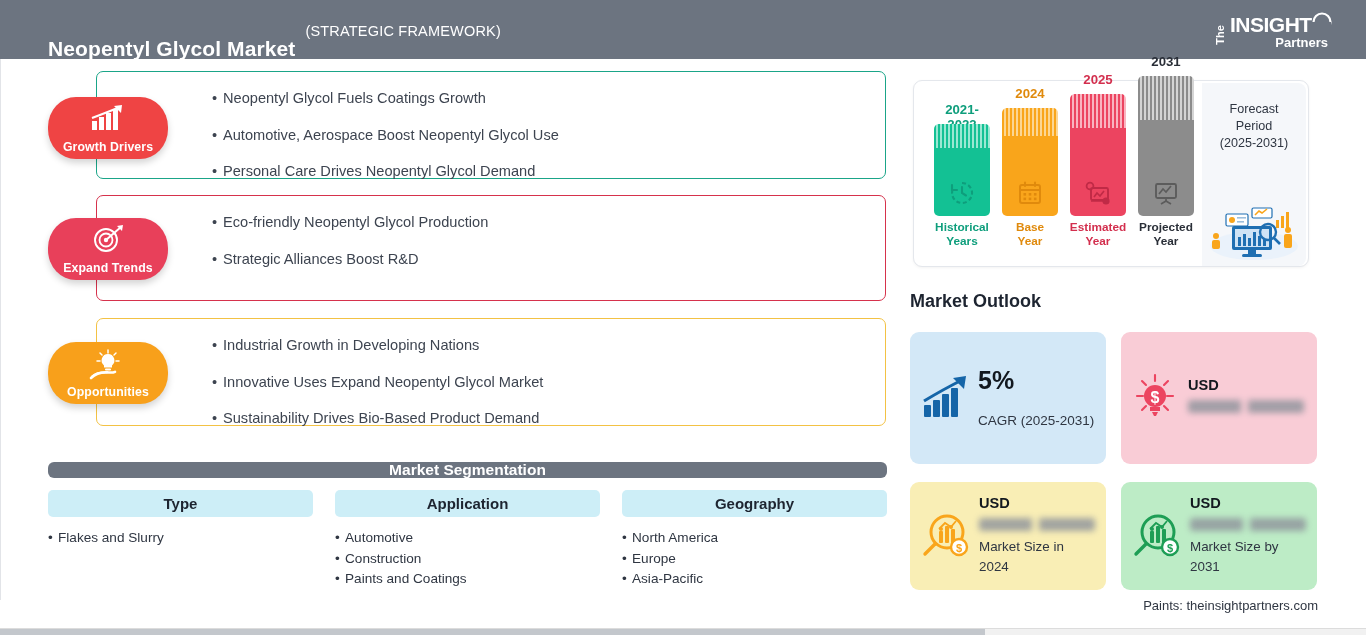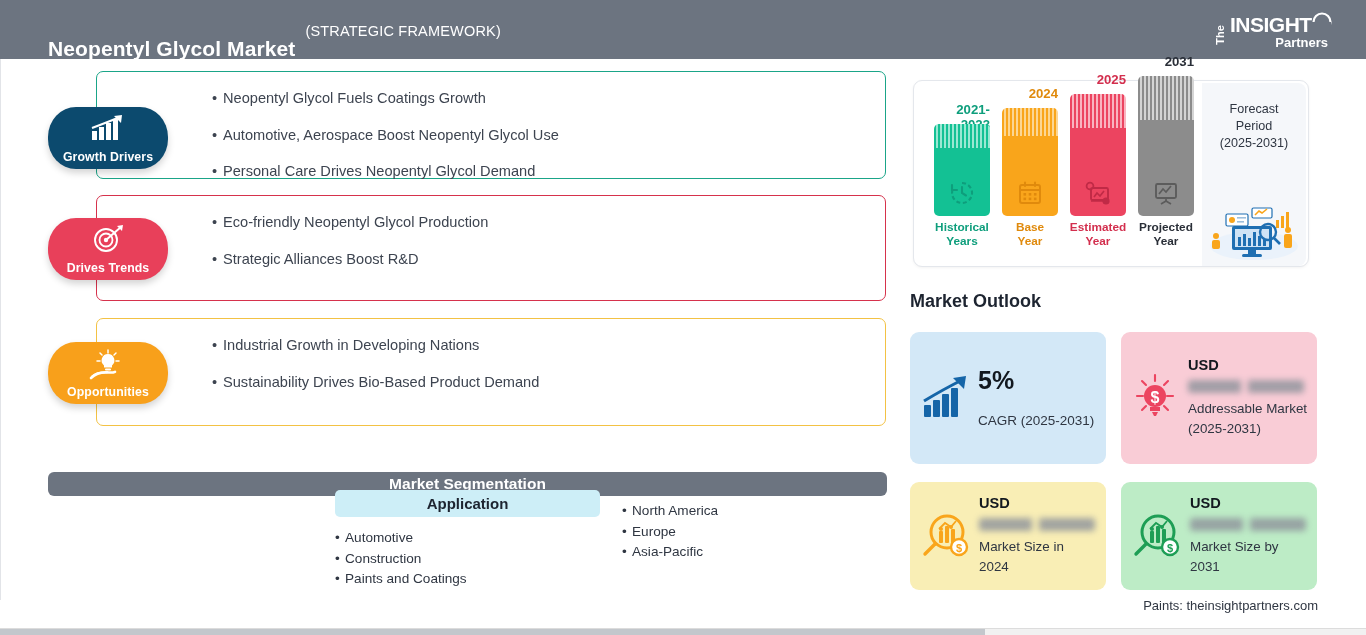--- a/index.html
+++ b/index.html
@@ -50,21 +50,21 @@
     justify-content: flex-end; padding-bottom: 5px;
   }
   .badge-label {
     color: #fff; font-size: 12.3px; font-weight: bold; letter-spacing: .1px;
     white-space: nowrap;
   }
   .badge-ico { position: absolute; top: 7px; left: 50%; transform: translateX(-50%); }
 
   
   .seg-header {
-    position: absolute; left: 48px; top: 472px; width: 839px; height: 24px;
+    position: absolute; left: 48px; top: 462px; width: 839px; height: 16px;
     background: #6c7480; border-radius: 6px; color: #fff;
     font-size: 15.5px; font-weight: bold; display: flex;
     align-items: center; justify-content: center;
   }
   .seg-col { position: absolute; top: 490px; width: 265px; }
   .seg-col-head {
     height: 27px; background: #cdeef7; border-radius: 5px;
     display: flex; align-items: center; justify-content: center;
     font-size: 15px; font-weight: bold; color: #1d2430;
   }
@@ -88,21 +88,21 @@
     text-align: center; padding-top: 18px; font-size: 12.6px;
     color: #2f3642; line-height: 17px;
   }
   .bar-group { position: absolute; bottom: 50px; }
   .bar {
     position: relative; width: 56px; border-radius: 5px; overflow: hidden;
   }
   .bar-stripe { width: 100%; }
   .bar-solid { width: 100%; position: relative; }
   .bar-year {
-    position: absolute; width: 100%; text-align: right;
+    position: absolute; width: 100%; text-align: center;
     font-size: 13.2px; font-weight: bold;
   }
   .bar-cap {
     position: absolute; width: 86px; left: -15px; text-align: center;
     font-size: 11.8px; font-weight: bold; line-height: 14px;
   }
 
   
   .mo-title {
     position: absolute; left: 910px; top: 291px;
@@ -153,21 +153,21 @@
         <rect x="101" y="14" width="22" height="13" fill="#6c7480"></rect>
         <text x="120" y="39" font-family="Liberation Sans, sans-serif" font-size="13" font-weight="bold" fill="#ffffff" text-anchor="end">Partners</text>
       </svg>
     </div>
   </div>
   <div class="edge-l"></div>
 
   <div class="pillar" style="top:71px;height:108px;">
     <div class="box" style="border-color:#1aa588;"></div>
 
-    <div class="badge" style="top:36px;background:#0c4a6e;">
+    <div class="badge" style="top:26px;background:#ef4444;">
       <span class="badge-ico">
         <svg width="40" height="28" viewBox="0 0 40 28">
           <rect x="4" y="17" width="5" height="9" fill="#fff"></rect>
           <rect x="11" y="13" width="5" height="13" fill="#fff"></rect>
           <rect x="18" y="9" width="5" height="17" fill="#fff"></rect>
           <rect x="25" y="5" width="5" height="21" fill="#fff"></rect>
           <path d="M4 14 C12 11 20 8 32 3" stroke="#fff" stroke-width="2.1" fill="none"></path>
           <path d="M26 2 L34 1 L33 9 Z" fill="#fff"></path>
         </svg>
       </span>
@@ -187,21 +187,21 @@
     <div class="badge" style="top:23px;background:#e8405a;">
       <span class="badge-ico">
         <svg width="36" height="28" viewBox="0 0 36 28">
           <circle cx="16" cy="15" r="11" fill="none" stroke="#fff" stroke-width="1.9"></circle>
           <circle cx="16" cy="15" r="6.5" fill="none" stroke="#fff" stroke-width="1.8"></circle>
           <circle cx="16" cy="15" r="2.2" fill="#fff"></circle>
           <path d="M16 15 L31 2" stroke="#fff" stroke-width="2" fill="none"></path>
           <path d="M27 1 L33 0 L32 6 Z" fill="#fff"></path>
         </svg>
       </span>
-      <span class="badge-label">Drives Trends</span>
+      <span class="badge-label">Expand Trends</span>
     </div>
 
     <div class="pillar-items">
       <div class="pill-item"><span class="dot">•</span><span>Eco-friendly Neopentyl Glycol Production</span></div>
       <div class="pill-item"><span class="dot">•</span><span>Strategic Alliances Boost R&amp;D</span></div>
     </div>
   </div>
 
   <div class="pillar" style="top:318px;height:108px;">
     <div class="box" style="border-color:#f3c244;"></div>
@@ -220,37 +220,45 @@
           <rect x="19" y="19.6" width="6" height="1.8" rx=".9" fill="#fff"></rect>
           <path d="M5 29 c5-5 11-6 17-5.6 c3 .2 5 .4 7-.6" stroke="#fff" stroke-width="2.6" fill="none" stroke-linecap="round"></path>
           <path d="M6 27.5 c4-3.6 10-4.4 15-4.2" stroke="#fff" stroke-width="2" fill="none" stroke-linecap="round"></path>
         </svg>
       </span>
       <span class="badge-label">Opportunities</span>
     </div>
 
     <div class="pillar-items">
       <div class="pill-item"><span class="dot">•</span><span>Industrial Growth in Developing Nations</span></div>
+      <div class="pill-item"><span class="dot">•</span><span>Innovative Uses Expand Neopentyl Glycol Market</span></div>
       <div class="pill-item"><span class="dot">•</span><span>Sustainability Drives Bio-Based Product Demand</span></div>
     </div>
   </div>
 
   <div class="seg-header">Market Segmentation</div>
 
+  <div class="seg-col" style="left:48px;">
+    <div class="seg-col-head">Type</div>
+    <div class="seg-list">
+      <div class="seg-li"><span class="dot">•</span><span>Flakes and Slurry</span></div>
+    </div>
+  </div>
 
   <div class="seg-col" style="left:335px;">
     <div class="seg-col-head">Application</div>
     <div class="seg-list">
       <div class="seg-li"><span class="dot">•</span><span>Automotive</span></div>
       <div class="seg-li"><span class="dot">•</span><span>Construction</span></div>
       <div class="seg-li"><span class="dot">•</span><span>Paints and Coatings</span></div>
     </div>
   </div>
 
   <div class="seg-col" style="left:622px;">
+    <div class="seg-col-head">Geography</div>
     <div class="seg-list">
       <div class="seg-li"><span class="dot">•</span><span>North America</span></div>
       <div class="seg-li"><span class="dot">•</span><span>Europe</span></div>
       <div class="seg-li"><span class="dot">•</span><span>Asia-Pacific</span></div>
     </div>
   </div>
 
   <div class="fc-panel">
 
     <div class="bar-group" style="left:20px;">
@@ -418,21 +426,20 @@
           </g>
           <circle cx="25" cy="24" r="11" fill="#ec4460"></circle>
           <text x="25" y="30.5" font-family="Liberation Sans, sans-serif" font-size="16" font-weight="bold" fill="#fff" text-anchor="middle">$</text>
           <path d="M20 35 h10 v4 h-10 z" fill="#ec4460"></path>
           <path d="M22 40 h6 l-2 4 h-2 z" fill="#ec4460"></path>
         </svg>
       </div>
       <div class="mo-txt" style="margin-left:8px;">
         <div class="mo-usd">USD</div>
         <div class="mo-blur"></div>
-        <div class="mo-cap">Addressable Market (2025-2031)</div>
       </div>
     </div>
   </div>
 
   <div class="mo-card" style="left:910px;top:482px;width:196px;height:108px;background:#f9eeb5;">
     <div class="mo-inner" style="padding:0 9px;">
       <div class="mo-ico">
         <svg width="54" height="54" viewBox="0 0 54 54">
           <circle cx="28" cy="23" r="16" fill="none" stroke="#f9a51b" stroke-width="3"></circle>
           <g fill="#f9a51b">

